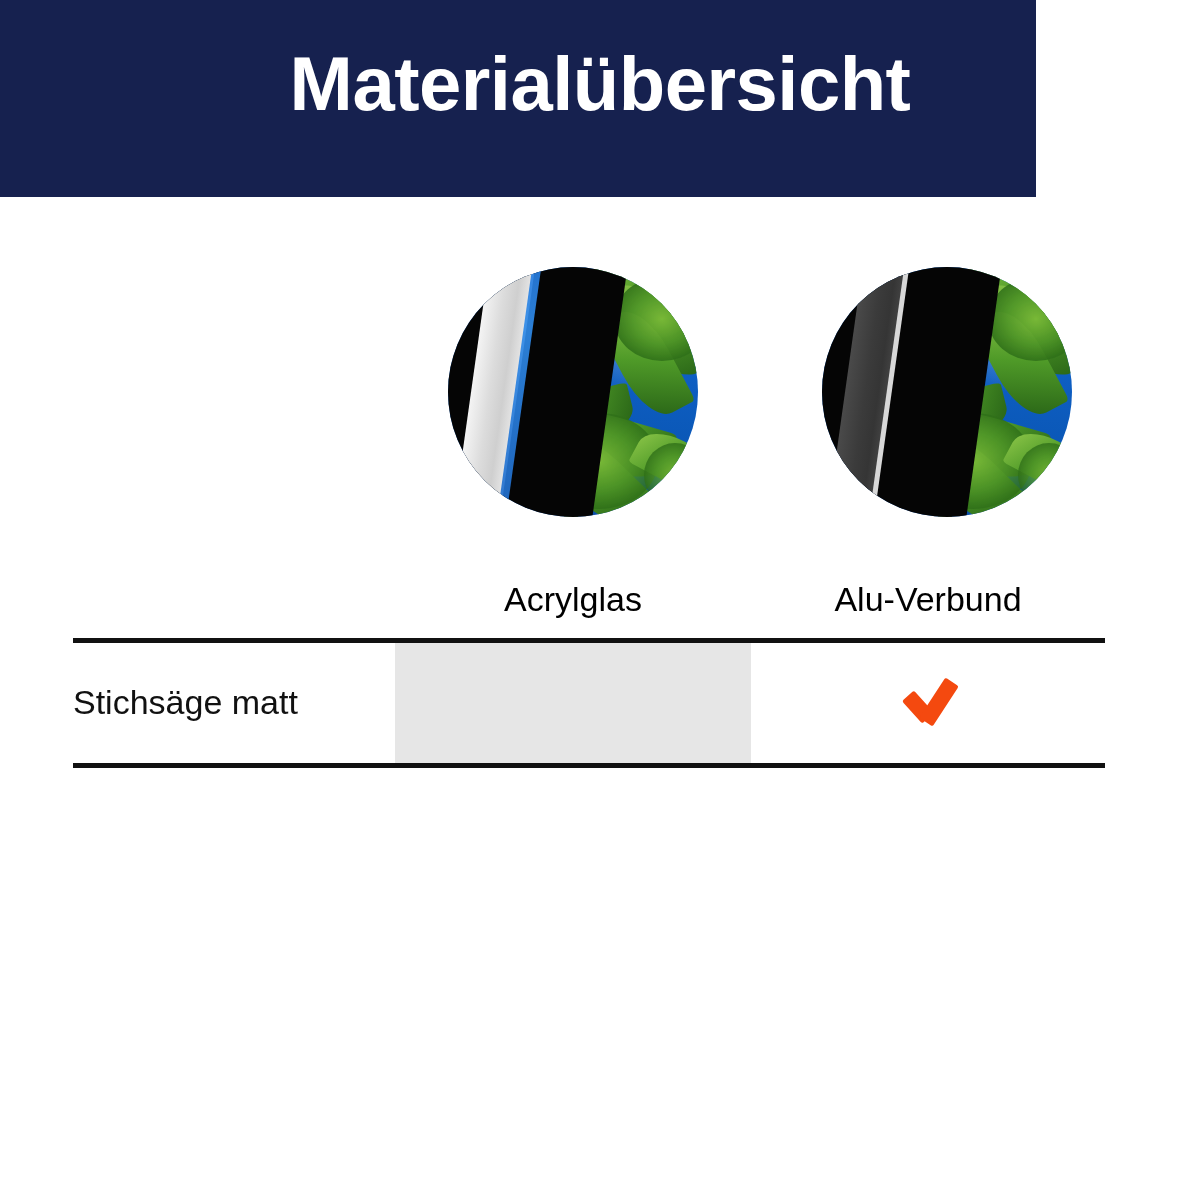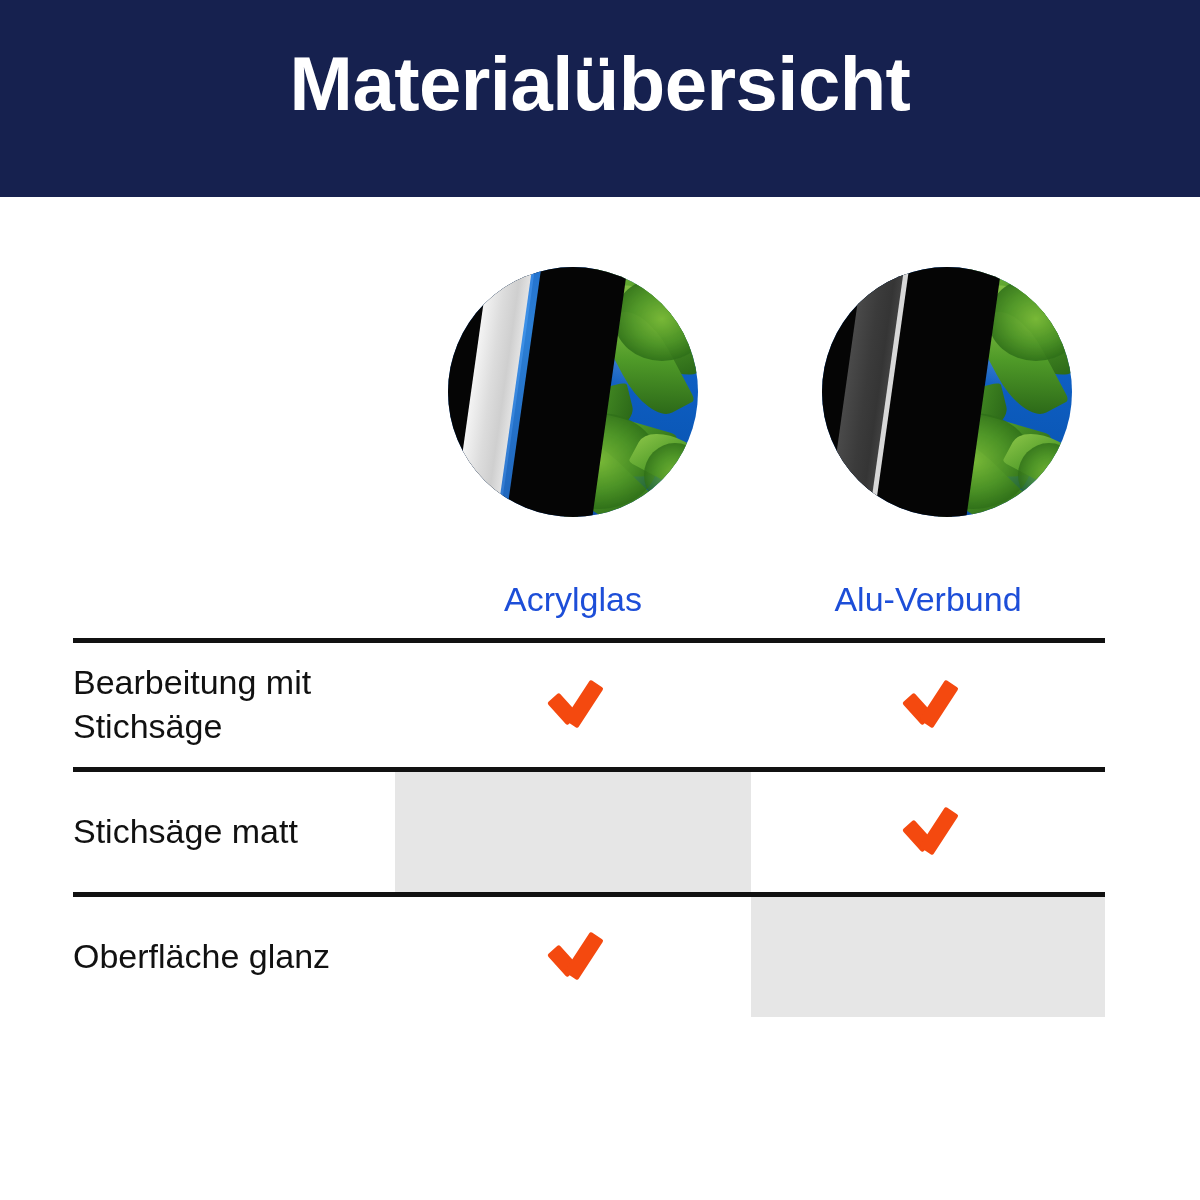--- a/index.html
+++ b/index.html
@@ -18,21 +18,21 @@
     width: 1200px;
     height: 1200px;
     background: #ffffff;
   }
 
   
   .header-band {
     position: absolute;
     left: 0;
     top: 0;
-    width: 1200px;
+    width: 1036px;
     height: 197px;
     background: #16214f;
   }
   .header-title {
     position: absolute;
     left: 0;
     top: 46px;
     width: 1200px;
     text-align: center;
     color: #ffffff;
@@ -166,21 +166,21 @@
 
   
   tr.head-row td {
     height: 78px;
     border-bottom: 5px solid #111111;
   }
   tr.head-row td.col-label { border-bottom: 5px solid #111111; }
   .head-cell-text {
     text-align: center;
     font-size: 34px;
-    color: #1d4ed8;
+    color: #000000;
     font-family: "Liberation Sans", sans-serif;
   }
 
   tr.data-row td { height: 124px; }
   tr.data-row.r-matt td  { height: 120px; }
   tr.data-row.r-glanz td { height: 120px; }
   tr.data-row td { border-bottom: 5px solid #111111; }
   tr.data-row.r-glanz td { border-bottom: none; }
 
   .row-label {
@@ -285,50 +285,29 @@
         <col class="col-alu">
       </colgroup>
 
       <tbody>
           <tr class="head-row">
         <td class="col-label"></td>
         <td class="col-acryl sep-left head-cell-text">Acrylglas</td>
         <td class="col-alu sep-left head-cell-text">Alu-Verbund</td>
       </tr>
 
-      <tr class="data-row r-saw">
-        <td class="col-label row-label">
-          <span>Bearbeitung mit</span><br>
-          <span>Stichsäge</span>
-        </td>
-        <td class="col-acryl sep-left cell-center">
-          <span class="check"></span>
-        </td>
-        <td class="col-alu sep-left cell-center">
-          <span class="check"></span>
-        </td>
-      </tr>
 
       <tr class="data-row r-matt">
         <td class="col-label row-label">Stichsäge matt</td>
         <td class="col-acryl sep-left cell-center cell-gray">
           <span class="empty-mark"></span>
         </td>
         <td class="col-alu sep-left cell-center">
           <span class="check"></span>
         </td>
       </tr>
 
-      <tr class="data-row r-glanz">
-        <td class="col-label row-label">Oberfläche glanz</td>
-        <td class="col-acryl sep-left cell-center">
-          <span class="check"></span>
-        </td>
-        <td class="col-alu sep-left cell-center cell-gray">
-          <span class="empty-mark"></span>
-        </td>
-      </tr>
 
     </tbody>
       </table>
   </div>
 
 </div>
 
 </body></html>

